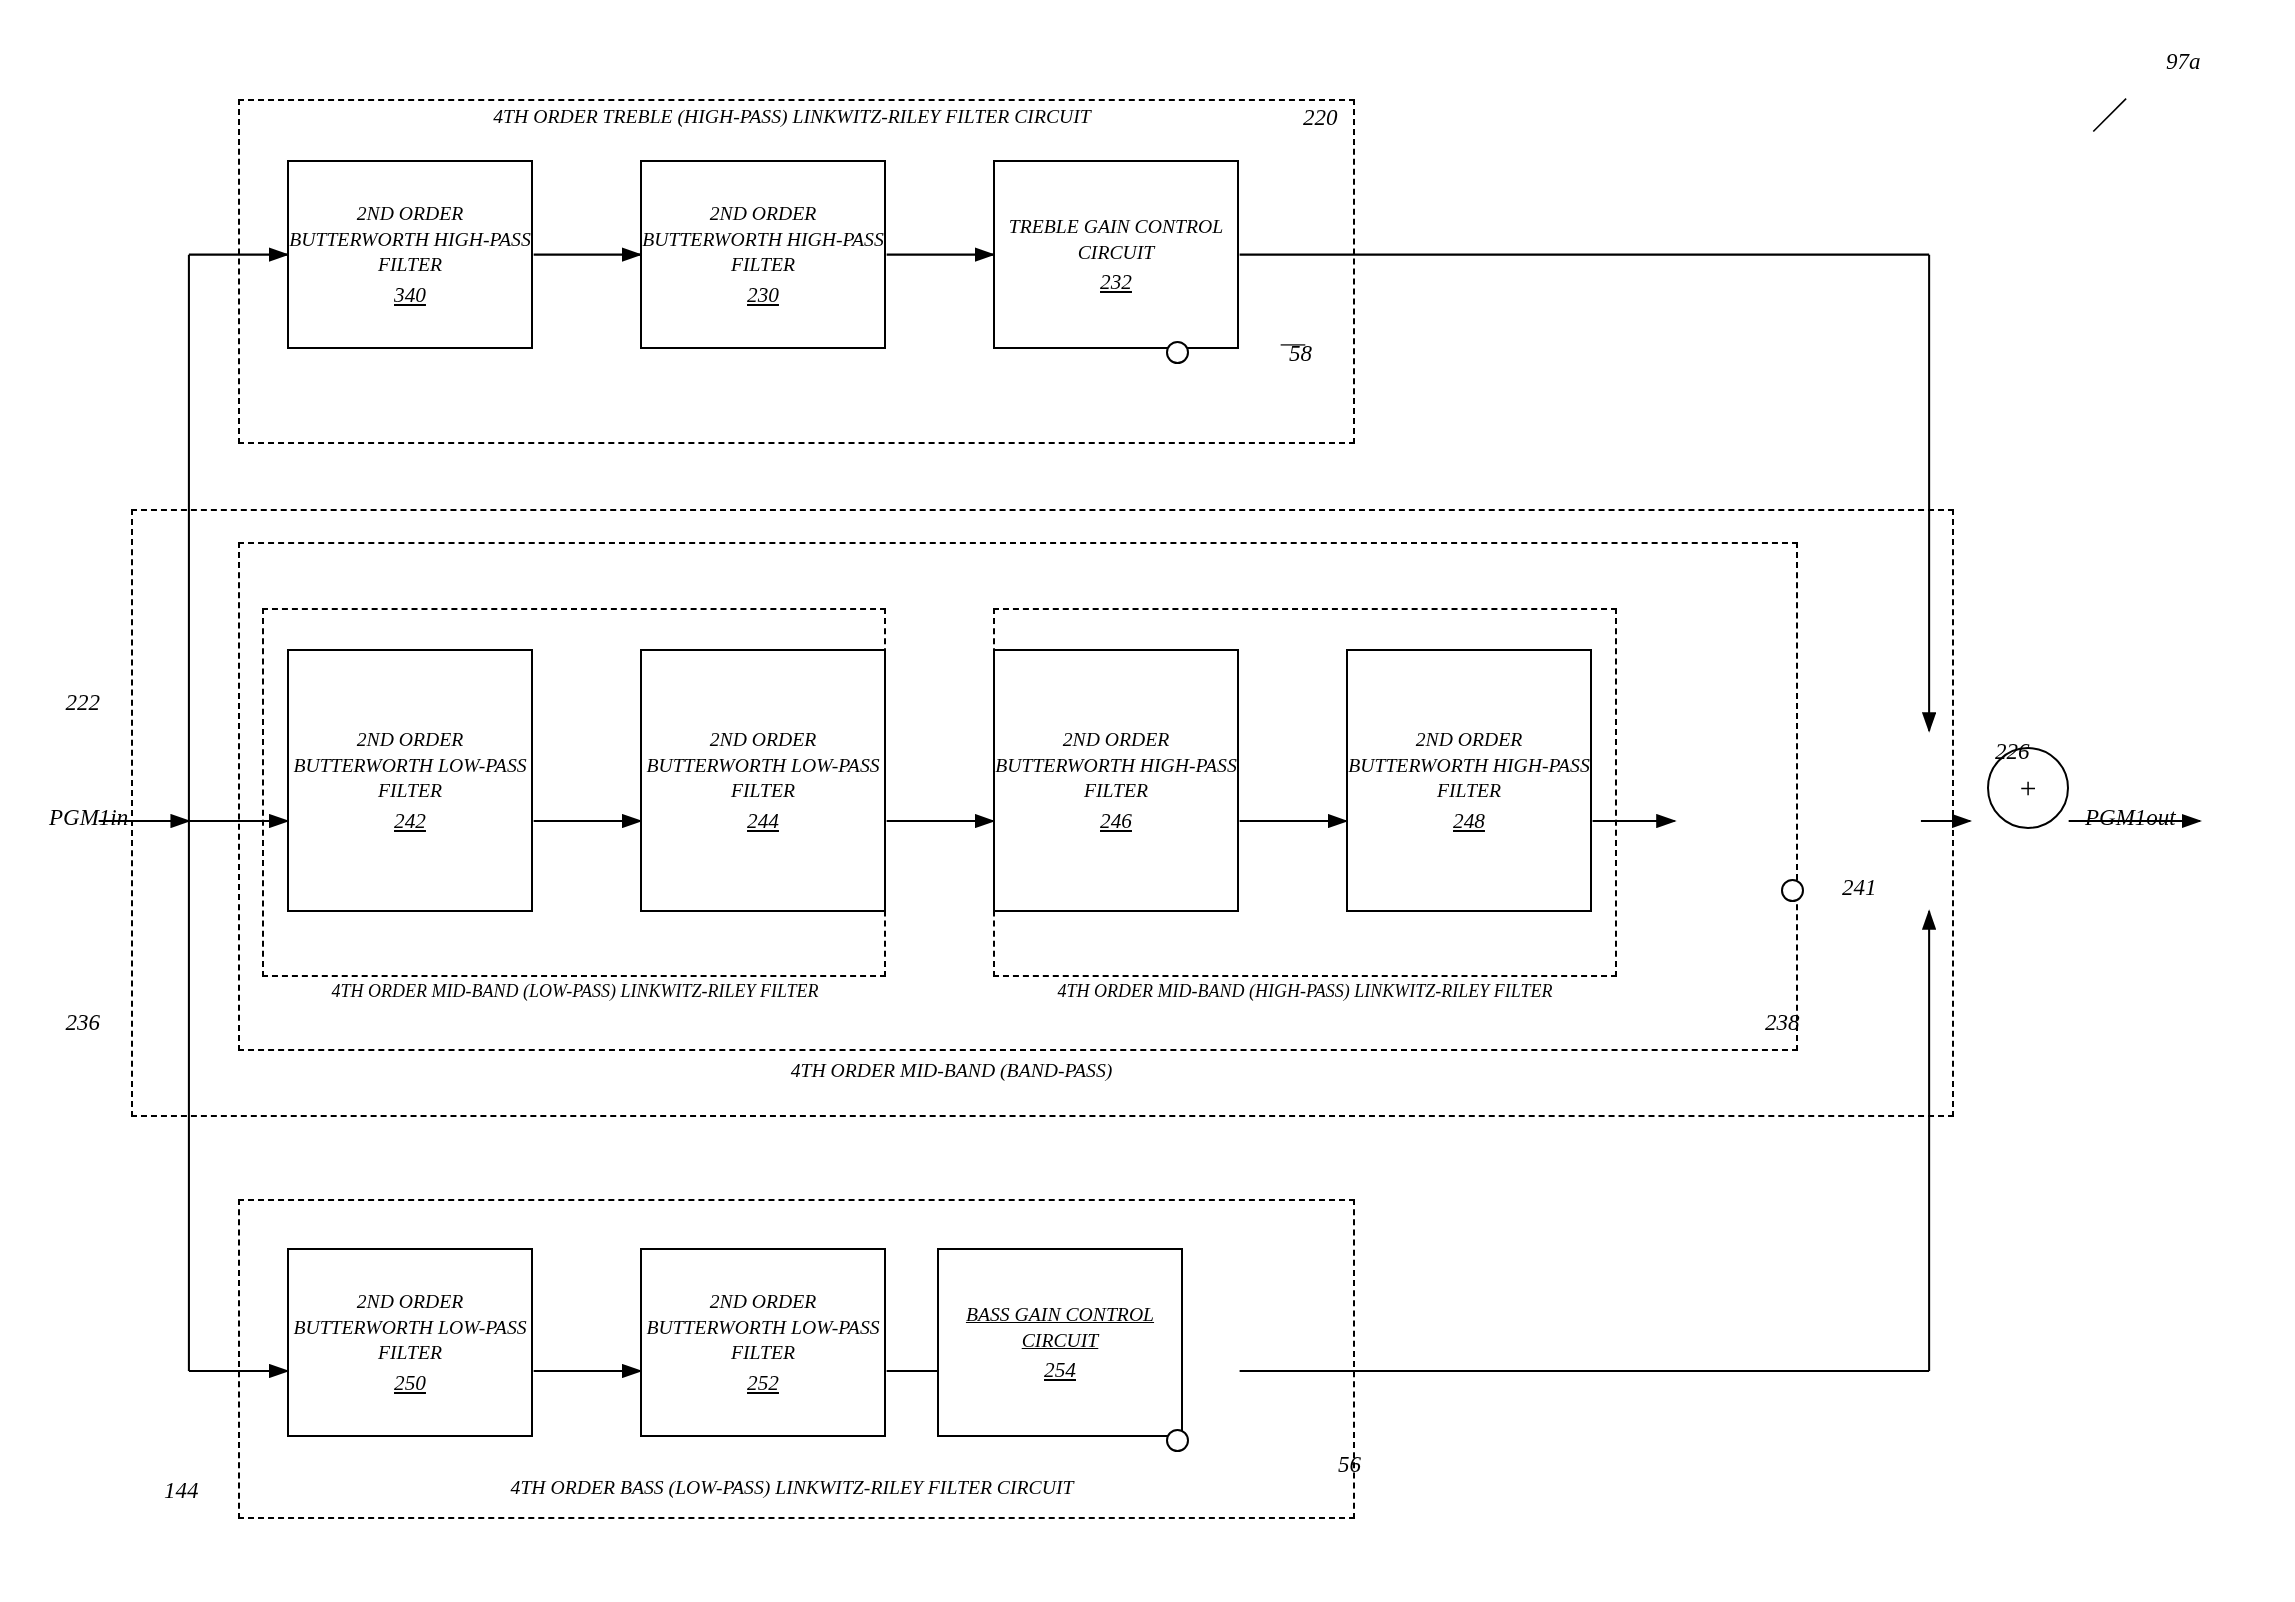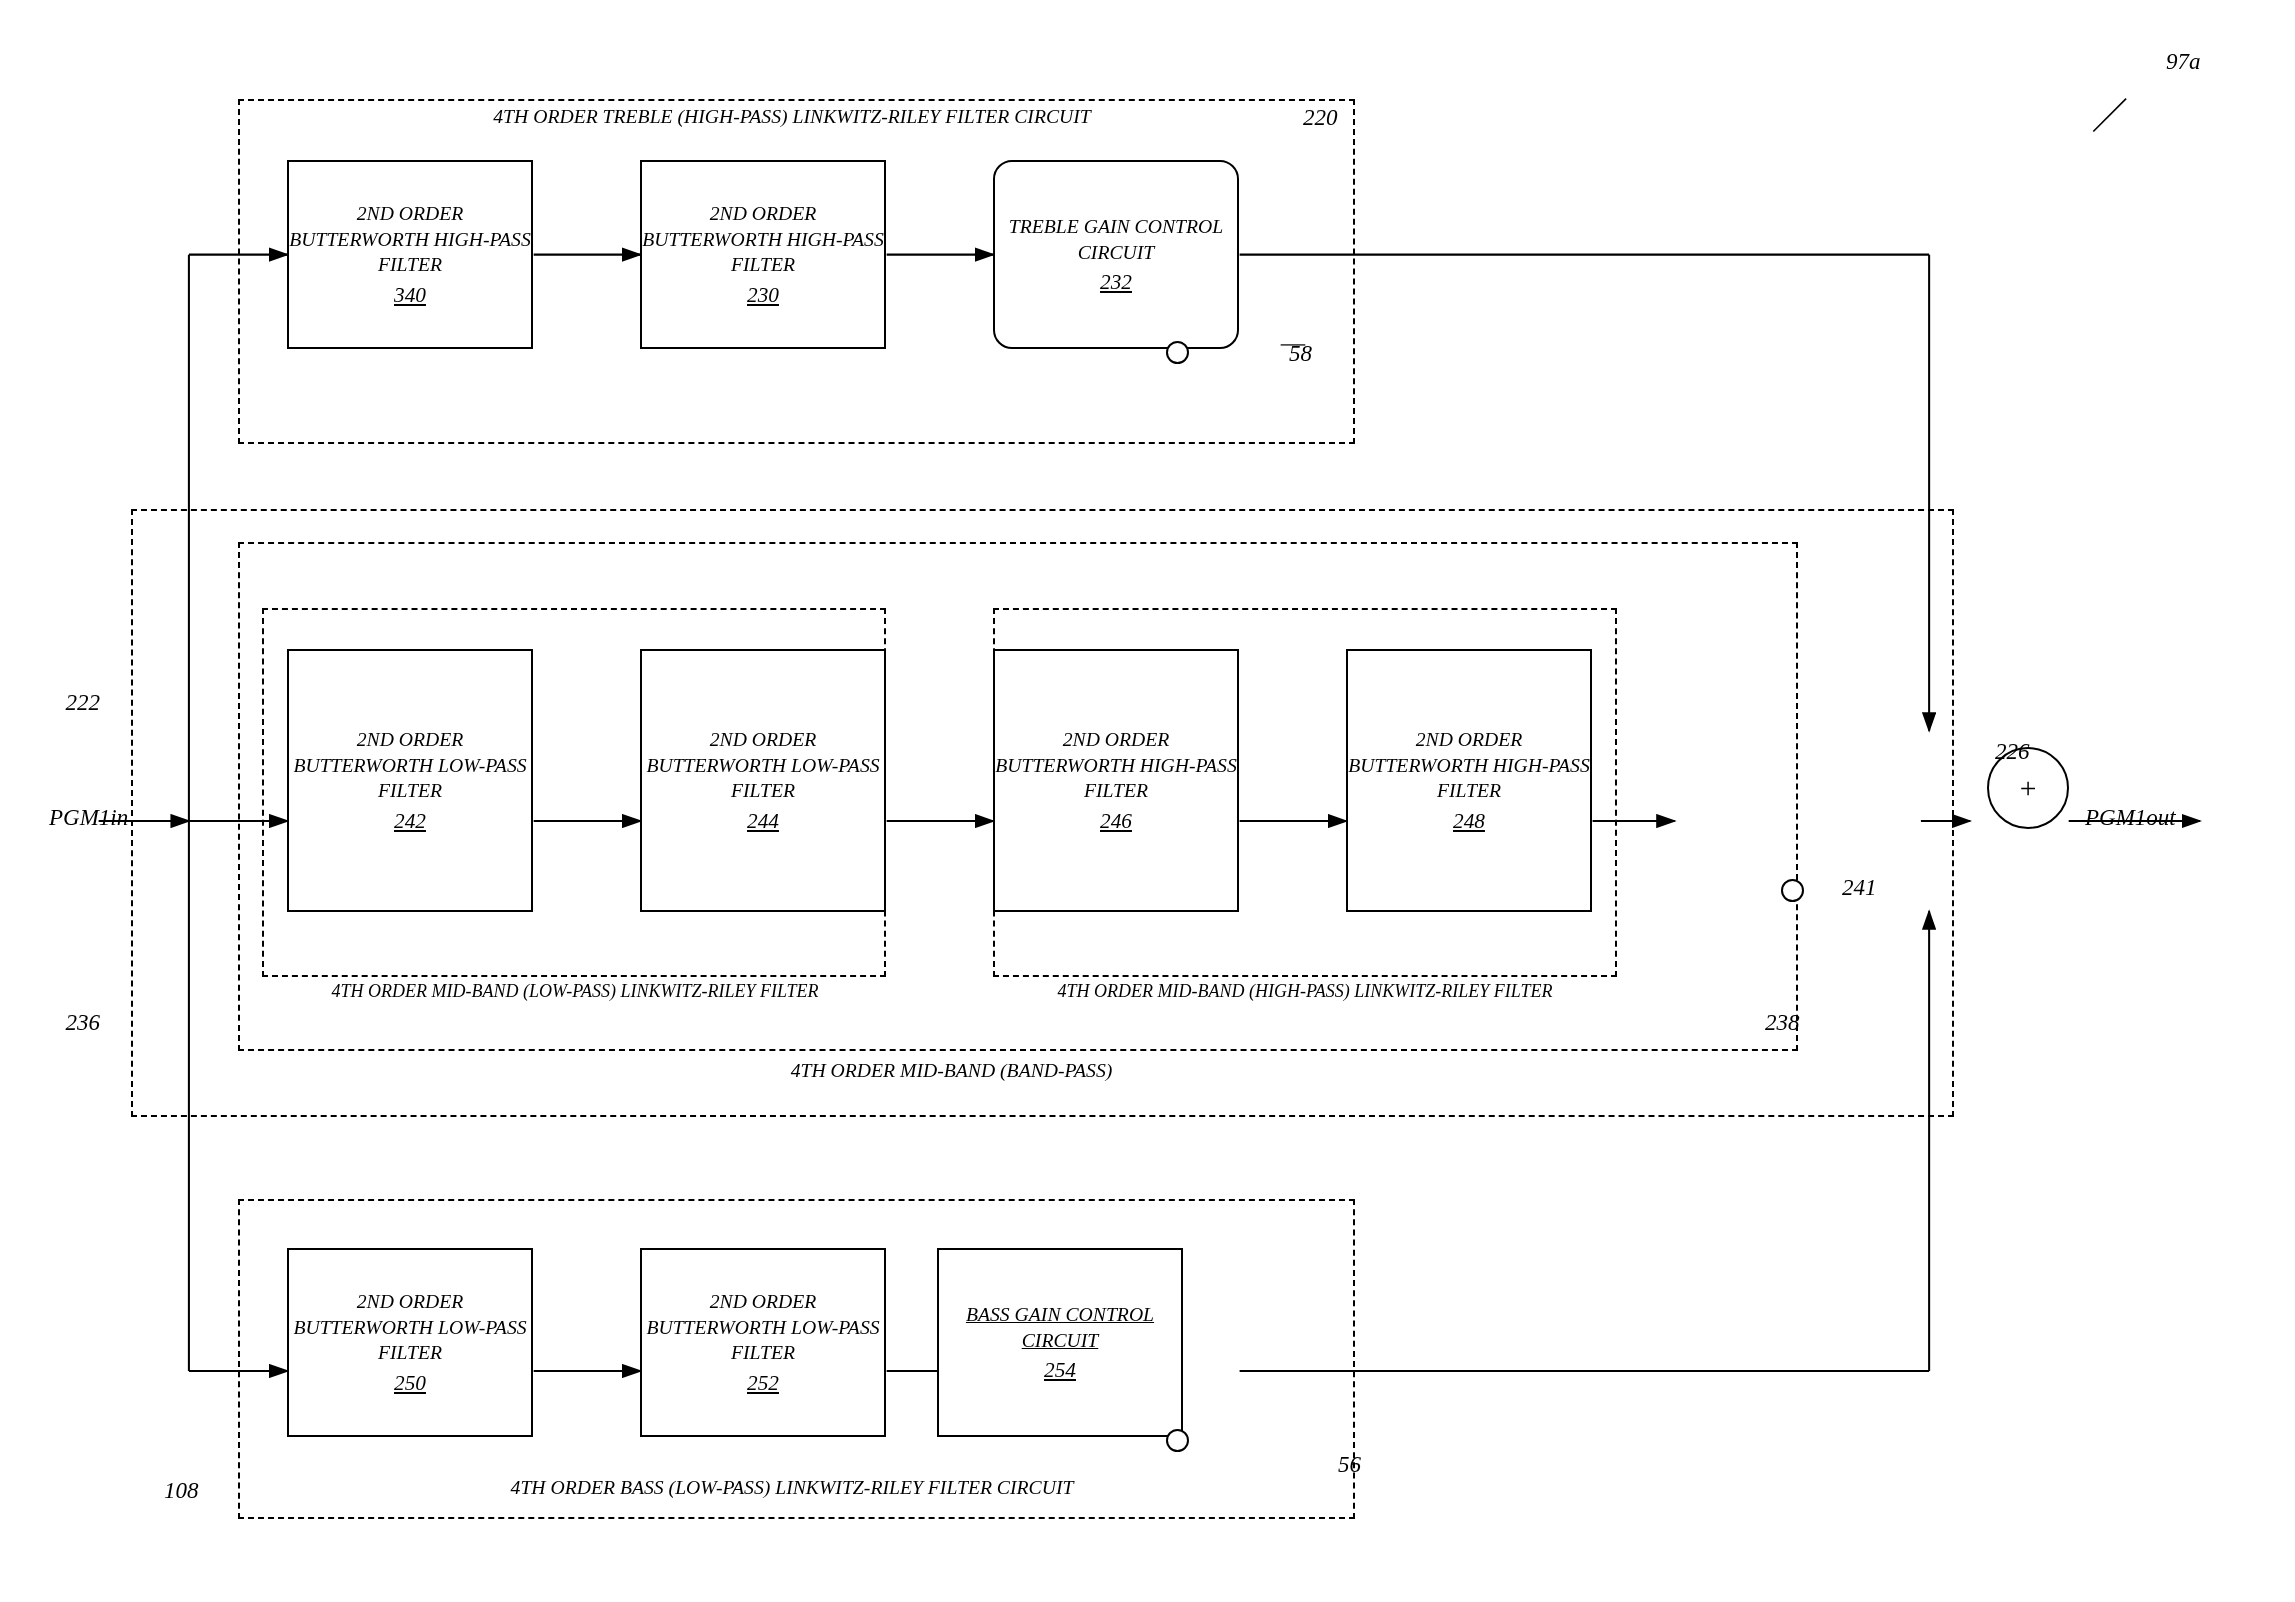--- a/index.html
+++ b/index.html
@@ -153,21 +153,21 @@
   <div class="solid-box" style="left: 238px; top: 127px; width: 246px; height: 189px;">
     <span class="box-title">2ND ORDER BUTTERWORTH HIGH-PASS FILTER</span>
     <span class="box-number">340</span>
   </div>
 
   <div class="solid-box" style="left: 591px; top: 127px; width: 246px; height: 189px;">
     <span class="box-title">2ND ORDER BUTTERWORTH HIGH-PASS FILTER</span>
     <span class="box-number">230</span>
   </div>
 
-  <div class="solid-box" style="left: 944px; top: 127px; width: 246px; height: 189px; border-radius: 19px;">
+  <div class="solid-box" style="left: 944px; top: 127px; width: 246px; height: 189px;">
     <span class="box-title">TREBLE GAIN CONTROL CIRCUIT</span>
     <span class="box-number">232</span>
   </div>
 
   <div class="pot-circle" style="left: 1117px; top: 308px;"></div>
 
   <div class="ref-label" style="left: 1240px; top: 308px;">58</div>
 
   <div class="ref-label" style="left: 1254px; top: 72px; text-align: center;">220</div>
 
@@ -225,21 +225,21 @@
   <div style="position:absolute; left: 0px; top: 772px; font-size: 23px; font-style: italic;">
     <span>PGM1in</span>
   </div>
 
   <div style="position:absolute; left: 2036px; top: 772px; font-size: 23px; font-style: italic;">
     <span>PGM1out</span>
   </div>
 
   <div class="dashed-box" style="left: 189px; top: 1166px; width: 1117px; height: 320px;"></div>
 
-  <div class="ref-label" style="left: 115px; top: 1445px;">108</div>
+  <div class="ref-label" style="left: 115px; top: 1445px;">144</div>
 
   <div class="circuit-label" style="left: 230px; top: 1443px; width: 1026px;">4TH ORDER BASS (LOW-PASS) LINKWITZ-RILEY FILTER CIRCUIT</div>
 
   <div class="ref-label" style="left: 1289px; top: 1419px;">56</div>
 
   <div class="solid-box" style="left: 238px; top: 1215px; width: 246px; height: 189px;">
     <span class="box-title">2ND ORDER BUTTERWORTH LOW-PASS FILTER</span>
     <span class="box-number">250</span>
   </div>
 

